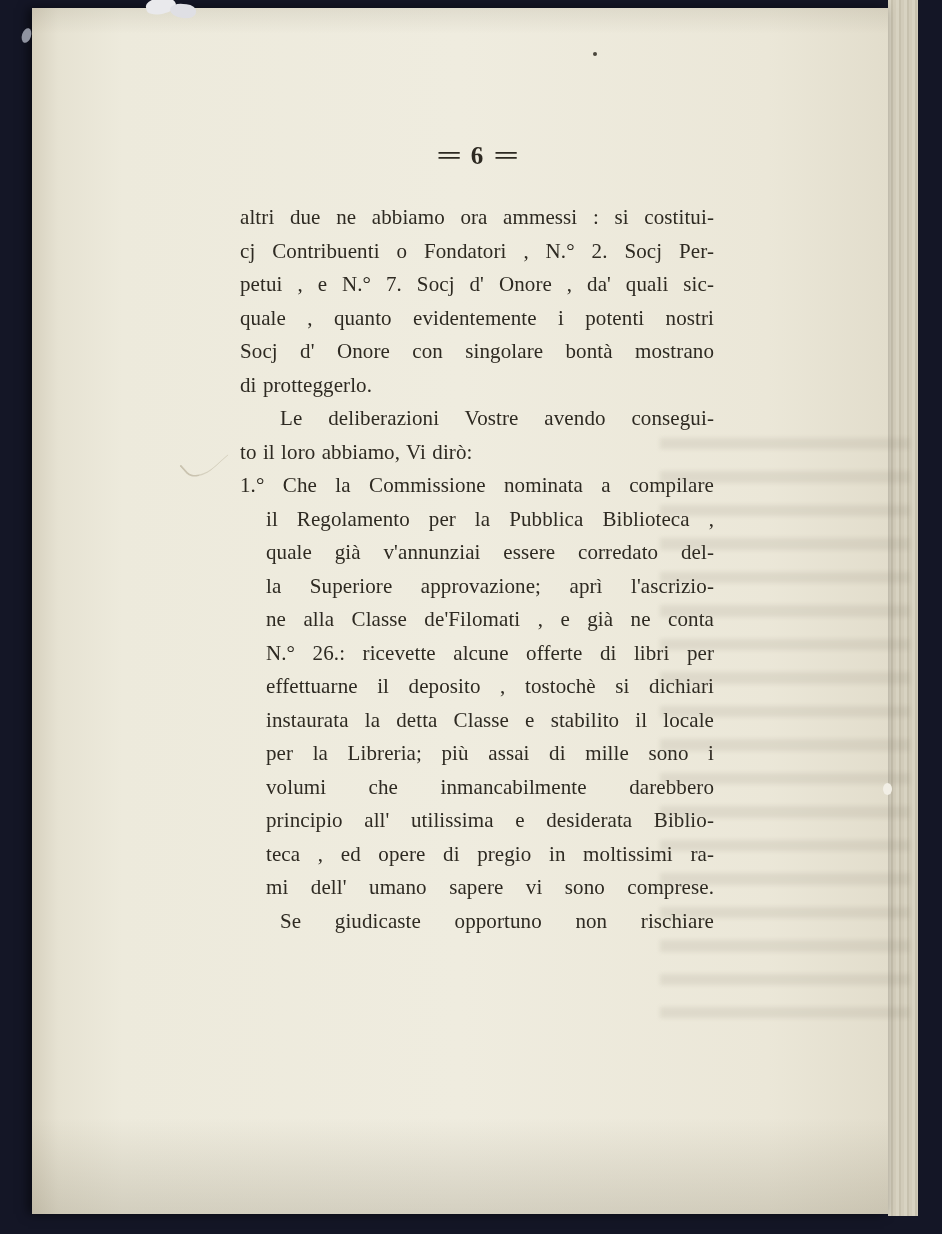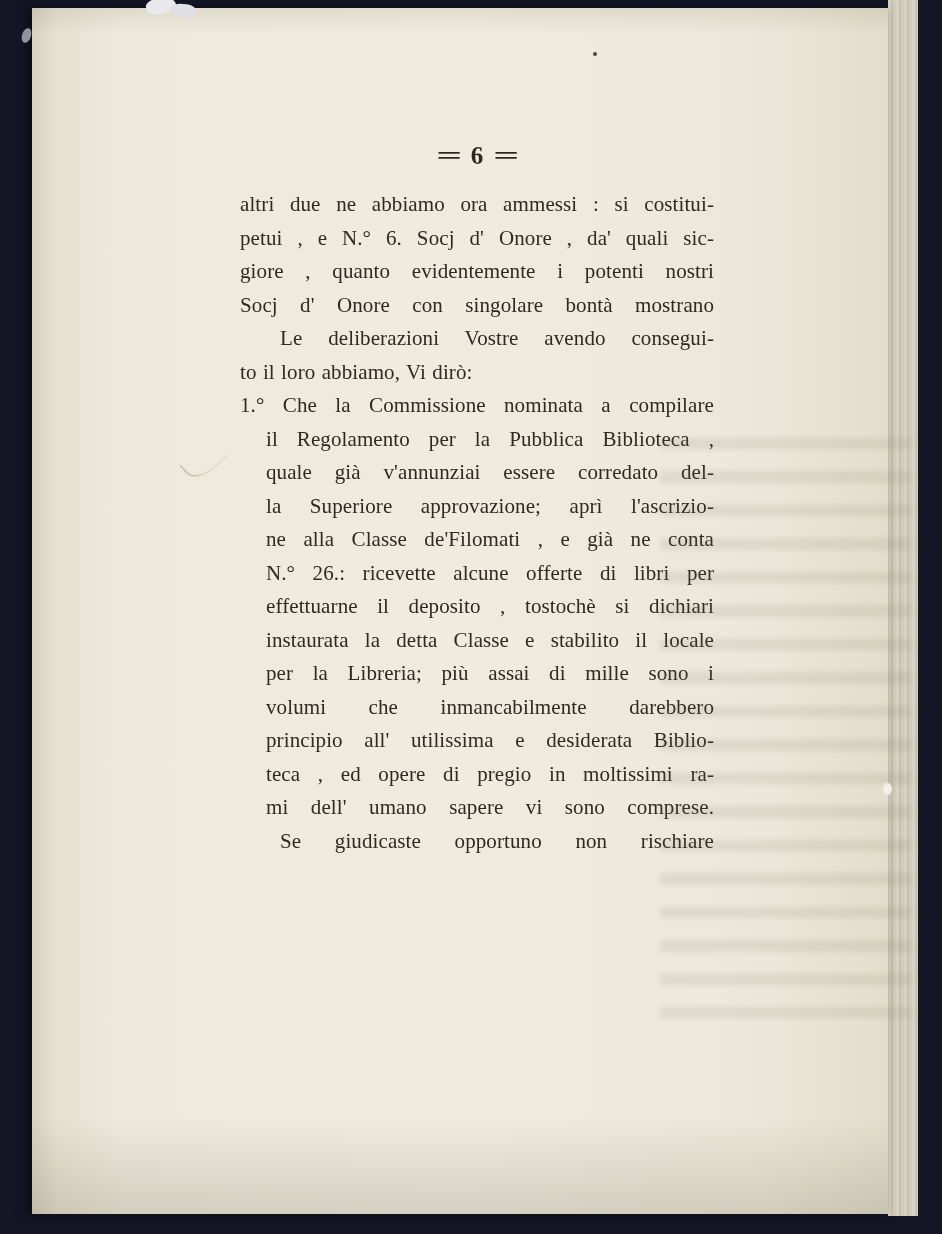--- a/index.html
+++ b/index.html
@@ -24,21 +24,21 @@
   }
   
   .pagenum-row{
     position:absolute;left:208px;top:134px;width:474px;
     text-align:center;color:#2d2921;font-size:24px;font-weight:700;
   }
   .orn{display:inline-block;transform:scaleX(1.9) scaleY(1.05);margin:0 16px;letter-spacing:-1px;font-weight:700}
   .num{display:inline-block;font-size:25px}
   
   .text{
-    position:absolute;left:208px;top:180px;width:474px;
+    position:absolute;left:208px;top:193px;width:474px;
     color:#2e2a22;font-size:21px;line-height:33.5px;
     letter-spacing:.1px;word-spacing:1px;
   }
   .line{height:33.5px;white-space:normal}
   .j{text-align:justify;text-align-last:justify}
   .ind1{padding-left:26px}
   .ind2{padding-left:40px}
   
   .showthrough{
     position:absolute;left:628px;top:430px;width:250px;height:580px;
@@ -66,23 +66,25 @@
   <div class="edges"></div>
 
   <div class="page">
 
     <div class="pagenum-row">
       <span class="orn">=</span><span class="num">6</span><span class="orn">=</span>
     </div>
 
     <div class="text">
       <div class="line j">altri due ne abbiamo ora ammessi : si costitui-</div>
-      <div class="line j">petui , e N.° 6. Socj d' Onore , da' quali sic-</div>
-      <div class="line j">giore , quanto evidentemente i potenti nostri</div>
+      <div class="line j">cj Contribuenti o Fondatori , N.° 2. Socj Per-</div>
+      <div class="line j">petui , e N.° 7. Socj d' Onore , da' quali sic-</div>
+      <div class="line j">quale , quanto evidentemente i potenti nostri</div>
       <div class="line j">Socj d' Onore con singolare bontà mostrano</div>
+      <div class="line">di protteggerlo.</div>
       <div class="line j ind2">Le deliberazioni Vostre avendo consegui-</div>
       <div class="line">to il loro abbiamo, Vi dirò:</div>
       <div class="line j">1.° Che la Commissione nominata a compilare</div>
       <div class="line j ind1">il Regolamento per la Pubblica Biblioteca ,</div>
       <div class="line j ind1">quale  già v'annunziai essere corredato del-</div>
       <div class="line j ind1">la Superiore approvazione; aprì l'ascrizio-</div>
       <div class="line j ind1">ne alla Classe de'Filomati , e già ne conta</div>
       <div class="line j ind1">N.° 26.: ricevette alcune offerte di libri per</div>
       <div class="line j ind1">effettuarne il deposito , tostochè si dichiari</div>
       <div class="line j ind1">instaurata la detta Classe e stabilito il locale</div>

